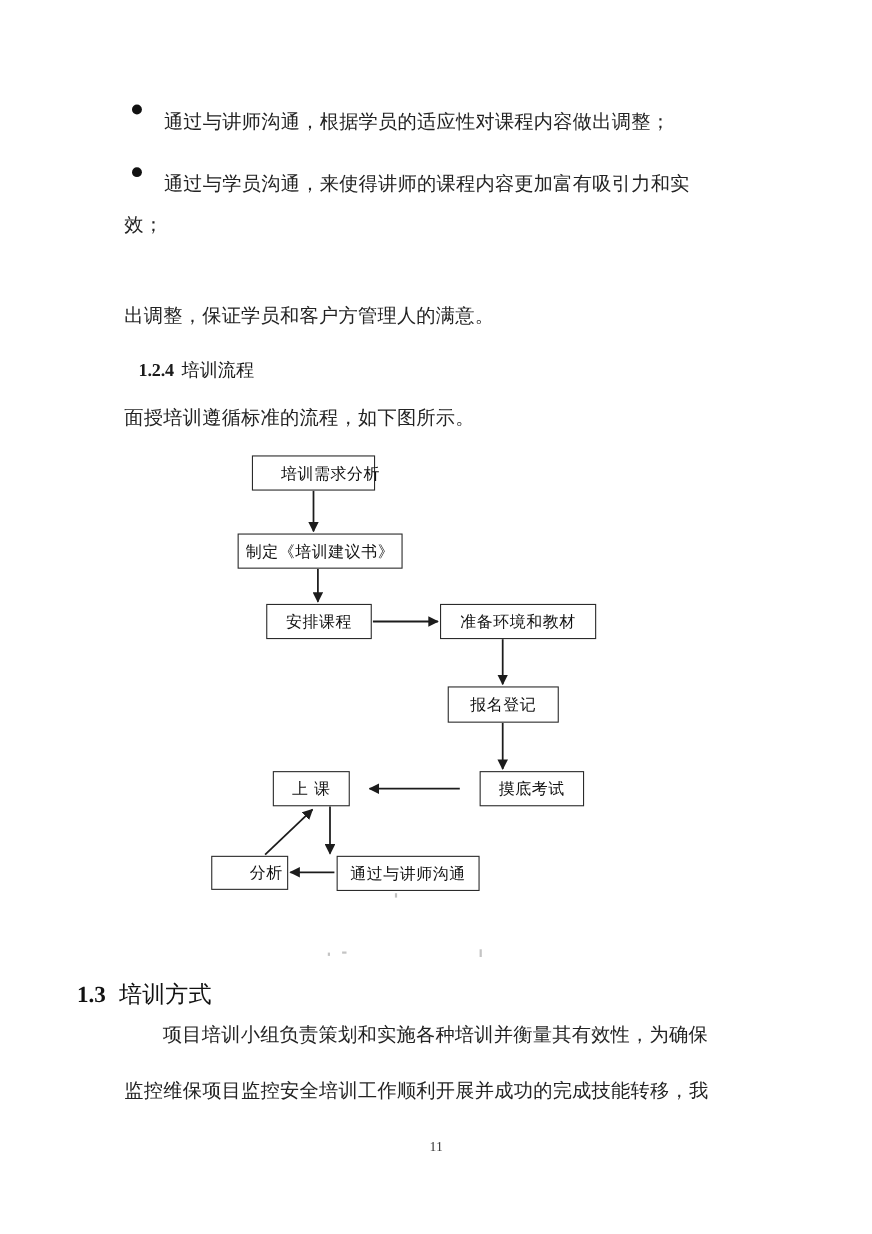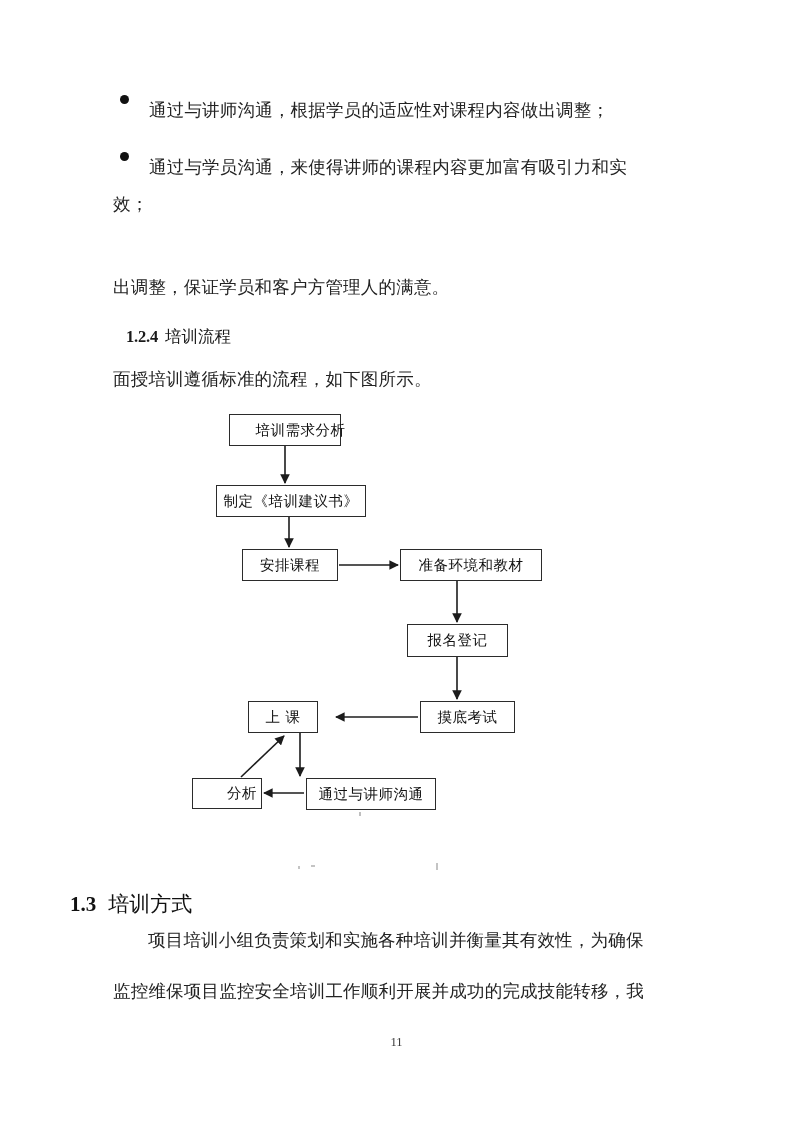--- a/index.html
+++ b/index.html
@@ -182,21 +182,21 @@
     <div class="fc-box" style="left:229px; top:414px; width:112px; height:32px;padding-left:31px;">培训需求分析</div>
 
     <div class="fc-box" style="left:216px; top:485px; width:150px; height:32px;">制定《培训建议书》</div>
 
     <div class="fc-box" style="left:242px; top:549px; width:96px; height:32px;">安排课程</div>
 
     <div class="fc-box" style="left:400px; top:549px; width:142px; height:32px;">准备环境和教材</div>
 
     <div class="fc-box" style="left:407px; top:624px; width:101px; height:33px;">报名登记</div>
 
-    <div class="fc-box" style="left:420px; top:701px; width:95px; height:32px;">摸底考试</div>
+    <div class="fc-box" style="left:436px; top:701px; width:95px; height:32px;">摸底考试</div>
 
     <div class="fc-box" style="left:248px; top:701px; width:70px; height:32px;">上  课</div>
 
     <div class="fc-box" style="left:306px; top:778px; width:130px; height:32px;">通过与讲师沟通</div>
 
     <div class="fc-box" style="left:192px; top:778px; width:70px; height:31px;padding-left:30px;">分析</div>
 
   </div>
 
   <div class="artifact" style="left:359px; top:812px; width:2px; height:4px; opacity:.55;"></div>

